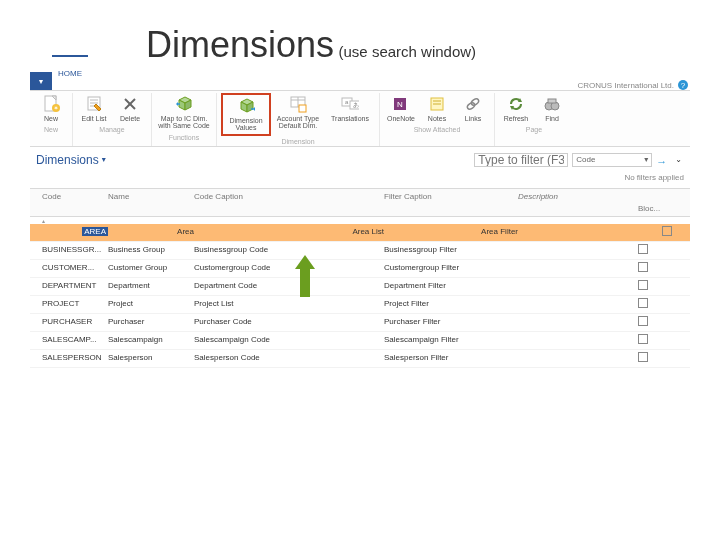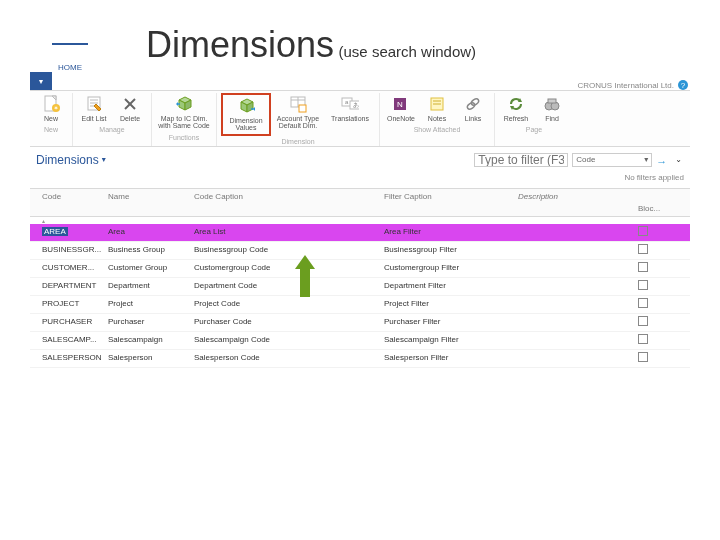--- a/index.html
+++ b/index.html
@@ -3,21 +3,21 @@
 <meta charset="utf-8">
 <style>
   * { box-sizing: border-box; }
   body { margin:0; font-family: Arial, "Segoe UI", sans-serif; width:720px; height:540px; background:#fff; color:#333; }
   .slide-title { padding: 24px 16px 6px 146px; }
   .slide-title .big { font-size:36px; font-weight:400; }
   .slide-title .small { font-size:15px; font-weight:400; }
   .app { margin: 0 30px; font-size:8px; }
   .ribbon-tabs { display:flex; align-items:flex-end; height:18px; }
   .menu-btn { width:22px; height:18px; background:#2b579a; display:flex; align-items:center; justify-content:center; color:#fff; font-size:8px; }
-  .tab { padding:18px 6px; text-transform:uppercase; color:#444; }
+  .tab { padding:12px 6px; text-transform:uppercase; color:#444; }
   .tab.active { color:#2b579a; border-top:2px solid #2b579a; }
   .spacer { flex:1; }
   .company { font-size:8px; color:#888; padding-right:2px; display:flex; align-items:center; gap:4px;}
   .help-ic { width:10px; height:10px; border-radius:50%; background:#2b95d6; color:#fff; display:inline-flex; align-items:center; justify-content:center; font-size:8px; }
   .ribbon { display:flex; border-top:1px solid #d9d9d9; border-bottom:1px solid #d9d9d9; padding:2px 0 0; background:#fdfdfd; }
   .group { display:flex; flex-direction:column; align-items:center; padding:0 4px; border-right:1px solid #e8e8e8; }
   .group .items { display:flex; gap:2px; }
   .rbtn { display:flex; flex-direction:column; align-items:center; justify-content:flex-start; width:34px; padding:2px 1px; text-align:center; line-height:1.05; font-size:7px; color:#555; }
   .rbtn.wide { width:56px; }
   .rbtn.med { width:50px; }
@@ -34,21 +34,21 @@
   .noflt { text-align:right; font-size:8px; color:#888; padding:4px 6px 6px 0;}
   .tblhdr { display:flex; border-top:1px solid #d9d9d9; border-bottom:1px solid #d9d9d9; background:#fafafa; padding:3px 0; font-size:8px; color:#777; }
   .col-code {width:78px; padding-left:12px;}
   .col-name {width:86px;}
   .col-ccap {width:190px;}
   .col-fcap {width:134px;}
   .col-desc {width:120px;font-style:italic;}
   .col-bloc {width:34px;margin-top:12px;}
   .sortdn { font-size:6px; color:#999; padding-left:12px;}
   .row { display:flex; padding:2px 0 3px; font-size:8px; border-bottom:1px solid #f2f2f2; align-items:center; }
-  .row.sel { background:#d946ef; }
+  .row.sel { background:#fdba74;text-align:right; }
   .row .code { width:78px; padding-left:12px; text-transform:uppercase; overflow:hidden; white-space:nowrap;}
   .row.sel .code span { background:#2b579a; color:#fff; padding:0 2px;}
   .row .name {width:86px;}
   .row .ccap {width:190px;}
   .row .fcap {width:134px;}
   .row .desc {width:120px;}
   .row .bloc {width:34px;}
   .chk { width:10px; height:10px; border:1px solid #888; display:inline-block;}
   .green-arrow { position:absolute; left:267px; top:183px; width:16px; }
   .green-arrow .stem { width:10px; height:28px; background:#6b9e1f; margin:0 auto;}
@@ -304,21 +304,21 @@
         <div class="code"><span>DEPARTMENT</span></div>
         <div class="name">Department</div>
         <div class="ccap">Department Code</div>
         <div class="fcap">Department Filter</div>
         <div class="desc"></div>
         <div class="bloc"><span class="chk"></span></div>
       </div>
       <div class="row">
         <div class="code"><span>PROJECT</span></div>
         <div class="name">Project</div>
-        <div class="ccap">Project Code</div>
+        <div class="ccap">Project List</div>
         <div class="fcap">Project Filter</div>
         <div class="desc"></div>
         <div class="bloc"><span class="chk"></span></div>
       </div>
       <div class="row">
         <div class="code"><span>PURCHASER</span></div>
         <div class="name">Purchaser</div>
         <div class="ccap">Purchaser Code</div>
         <div class="fcap">Purchaser Filter</div>
         <div class="desc"></div>

